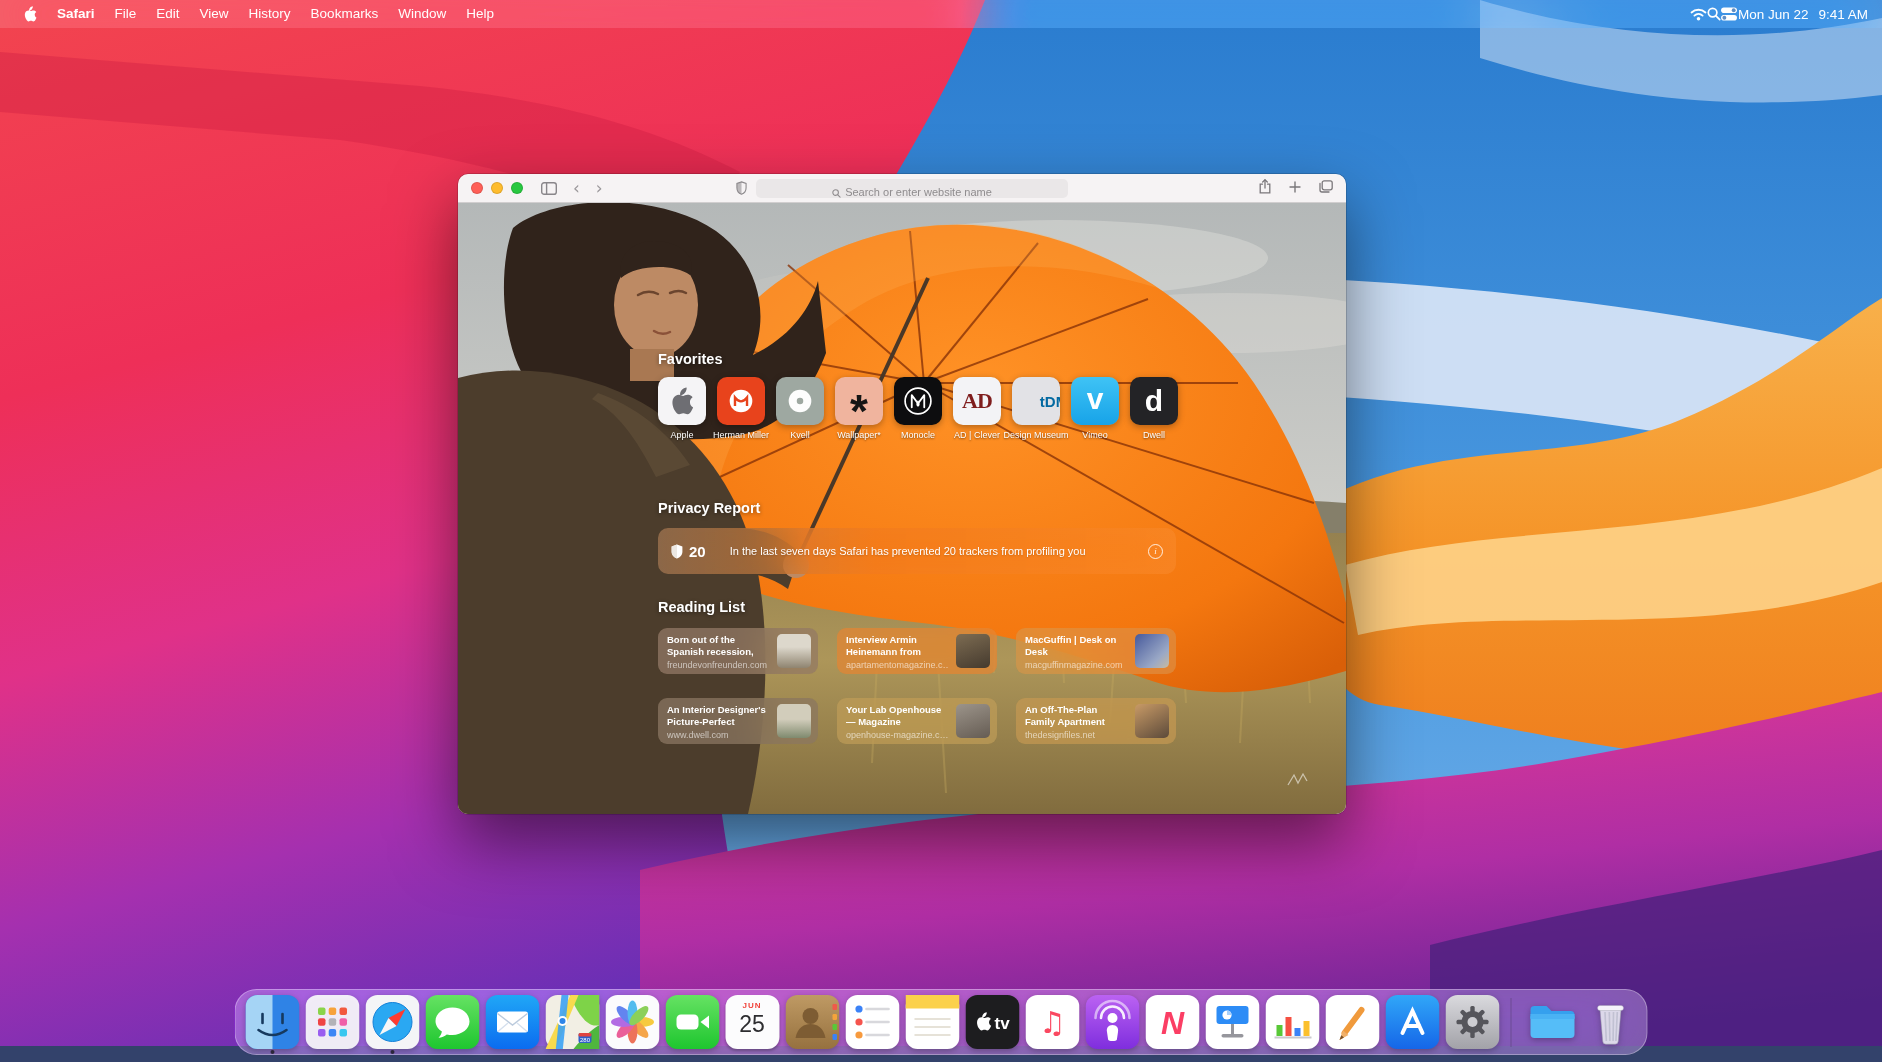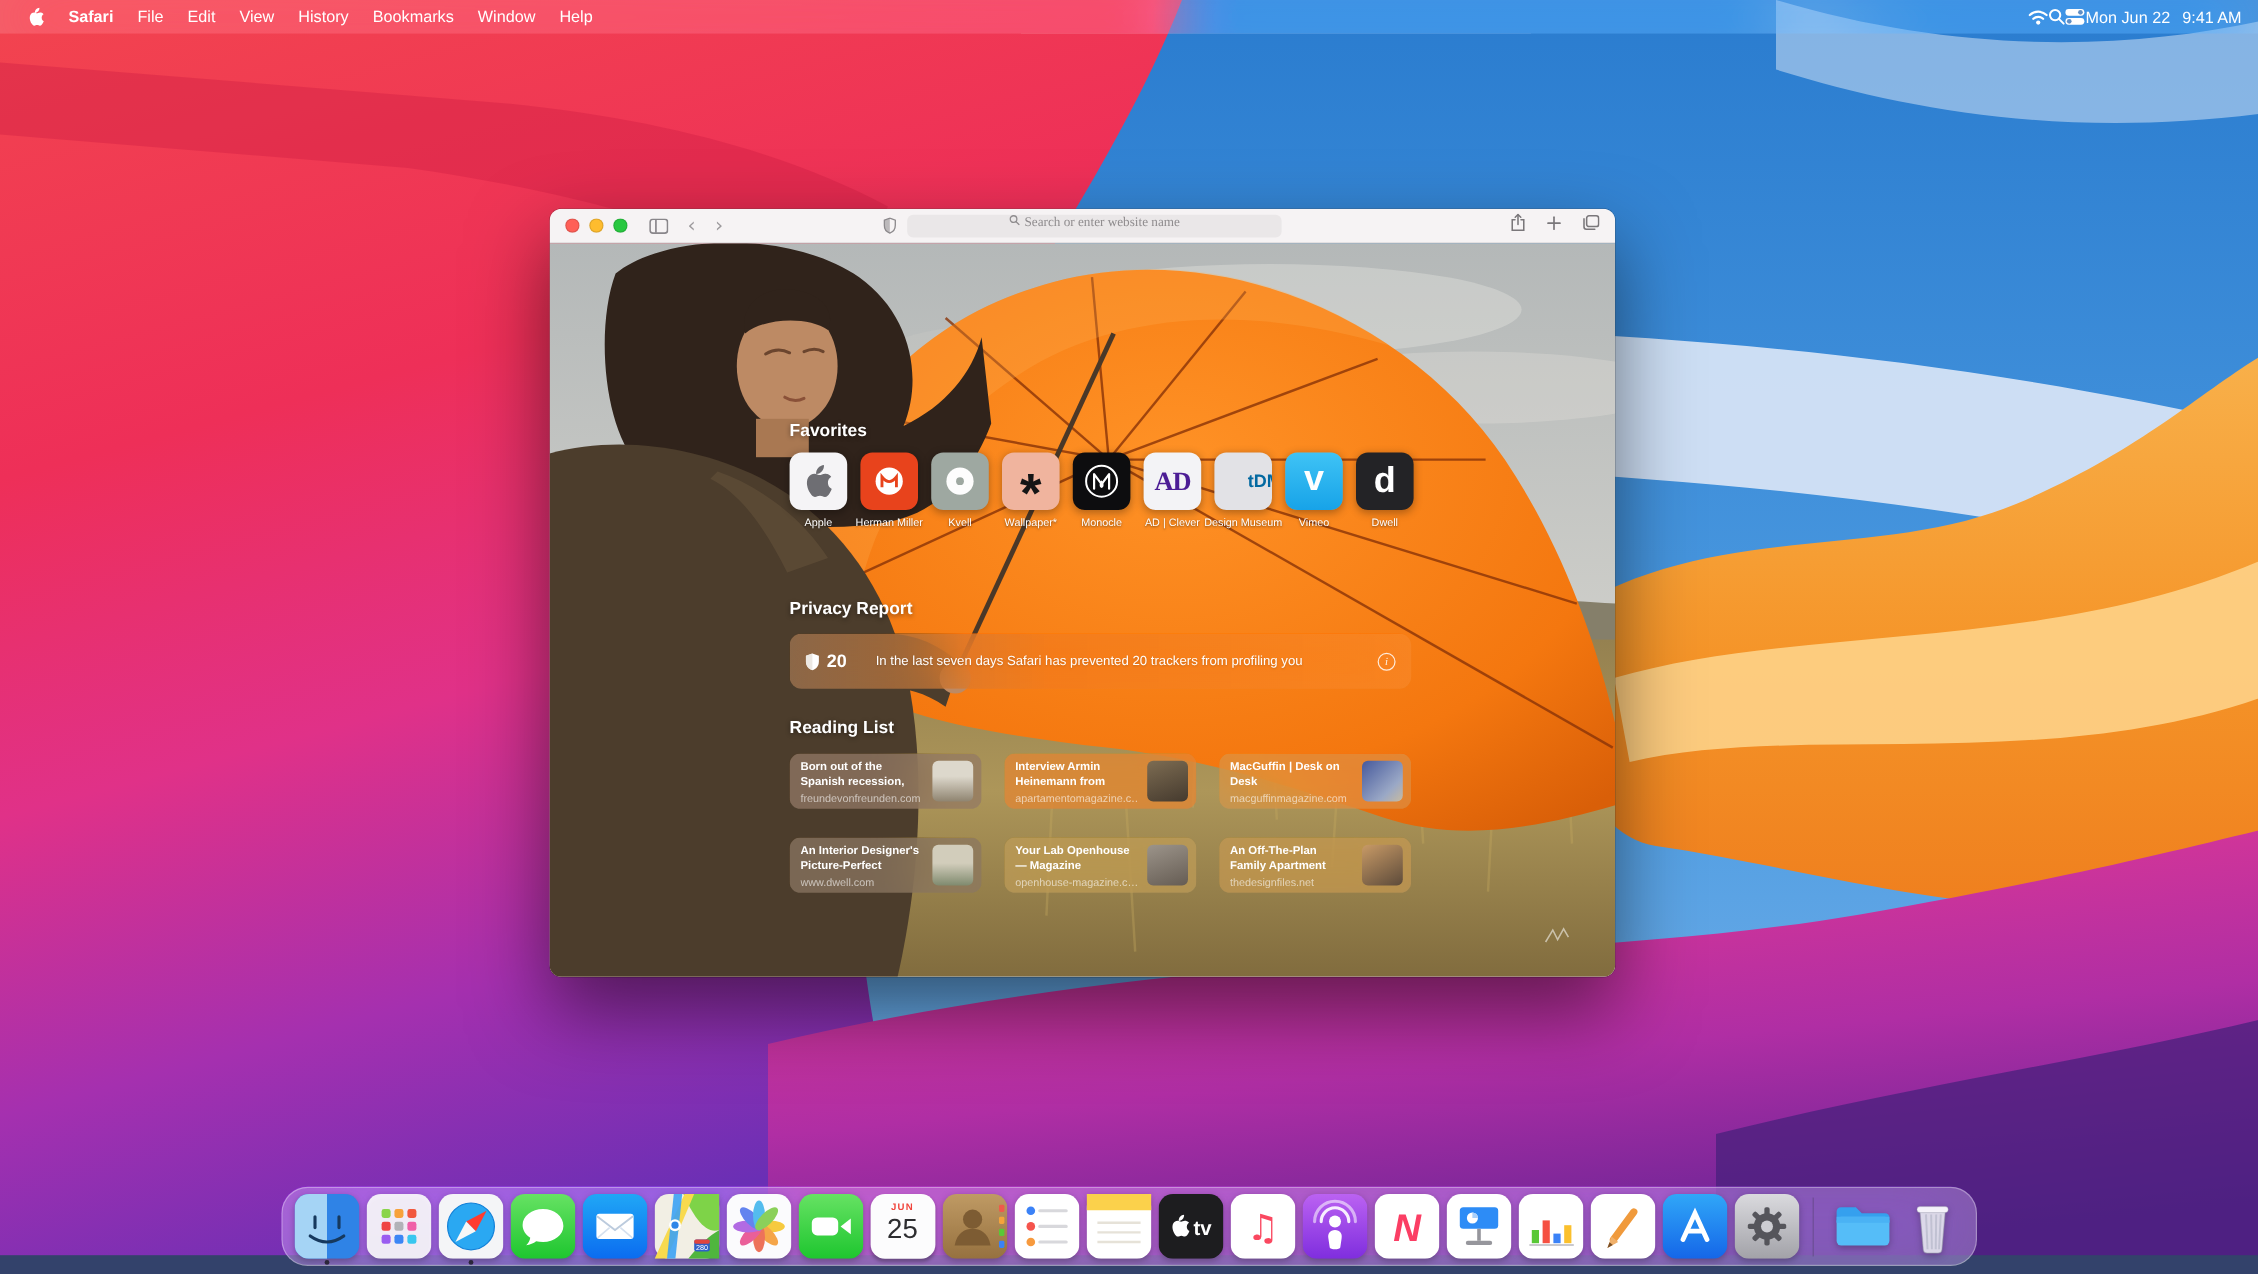--- a/index.html
+++ b/index.html
@@ -27,22 +27,22 @@
   .toolbar{height:29px;background:#f6f3f4;border-bottom:1px solid rgba(0,0,0,.15);
     display:flex;align-items:center;padding:0 13px;position:relative;box-sizing:border-box;}
   .lights{display:flex;gap:8px;margin-right:18px;}
   .light{width:12px;height:12px;border-radius:50%;border:.5px solid rgba(0,0,0,.12);box-sizing:border-box;}
   .l-red{background:#ff5f57}.l-yellow{background:#febc2e}.l-green{background:#28c840}
   .tb-btn{color:#89868a;display:flex;align-items:center;margin-right:16px;}
   .tb-chev{font-size:17px;line-height:1;color:#9c999c;margin-right:16px;font-family:"DejaVu Sans",sans-serif;}
   .url-wrap{position:absolute;left:50%;transform:translateX(-50%);display:flex;align-items:center;}
   .shield-btn{margin-right:9px;display:flex;}
   .urlfield{width:312px;height:19px;background:#eae7e8;border-radius:5px;
-    display:flex;align-items:flex-start;justify-content:center;gap:4px;
-    color:#8f8c8e;font-size:11px;font-family:Liberation Serif, serif;}
+    display:flex;align-items:flex-end;justify-content:center;gap:4px;
+    color:#8f8c8e;font-size:11px;}
   .tb-right{position:absolute;right:13px;display:flex;align-items:center;gap:18px;color:#7a777a;}
 
   
   .content{position:relative;width:888px;height:611px;background:#a9a8a3;}
   .photo{position:absolute;inset:0;}
   .overlay{position:absolute;left:200px;top:0;width:518px;color:#fff;}
   .sec-h{font-size:14.5px;font-weight:bold;margin:0;line-height:15px;
     text-shadow:0 1px 4px rgba(0,0,0,.45);}
   .h-fav{margin-top:149px;}
   .fav-row{margin-top:10px;display:flex;gap:11px;}
@@ -50,21 +50,21 @@
   .tile{width:48px;height:48px;border-radius:10px;display:flex;align-items:center;justify-content:center;
     box-shadow:0 2px 7px rgba(0,0,0,.3);box-sizing:border-box;overflow:hidden;}
   .fav-lbl{margin-top:5px;font-size:9px;line-height:11px;white-space:nowrap;
     text-shadow:0 1px 2px rgba(0,0,0,.55);}
   .t-apple{background:#f5f4f6;}
   .t-hm{background:#e8431c;}
   .t-kvell{background:#9ea8a1;}
   .t-wall{background:#f0b49e;color:#151515;font-size:46px;font-weight:bold;line-height:0;}
   .t-wall span{transform:translateY(10px);display:block;}
   .t-mono{background:#0d0d0f;}
-  .t-ad{background:#f3f3f6;color:#4c1d95;font-family:"Liberation Serif","DejaVu Serif",serif;
+  .t-ad{background:#f3f3f6;color:#7f1d1d;font-family:"Liberation Serif","DejaVu Serif",serif;
     font-size:22px;font-weight:bold;letter-spacing:-1px;}
   .t-dm{background:#e2e2e6;color:#0369a1;font-size:15px;font-weight:bold;letter-spacing:0;padding-left:36px;}
   .t-vimeo{background:linear-gradient(180deg,#3fc3f5,#17a3e8);color:#fff;font-size:30px;font-weight:bold;}
   .t-vimeo span{transform:translateY(-2px);display:block;}
   .t-dwell{background:#232326;color:#fff;font-size:30px;font-weight:bold;}
 
   .h-priv{margin-top:60px;}
   .priv-card{margin-top:12px;height:46px;border-radius:10px;display:flex;align-items:center;
     padding:0 13px;box-sizing:border-box;
     background:linear-gradient(90deg,rgba(166,122,86,.70),rgba(239,126,38,.62) 42%,rgba(246,140,48,.60));

